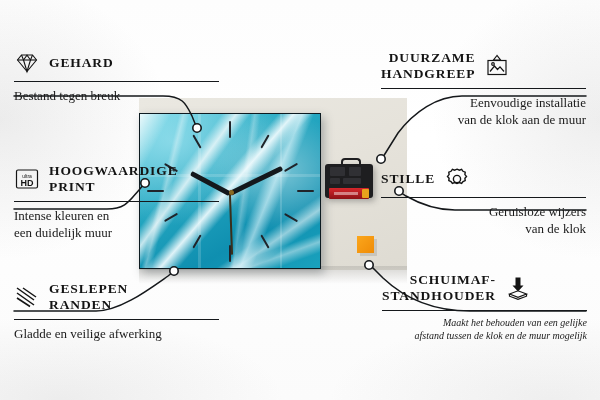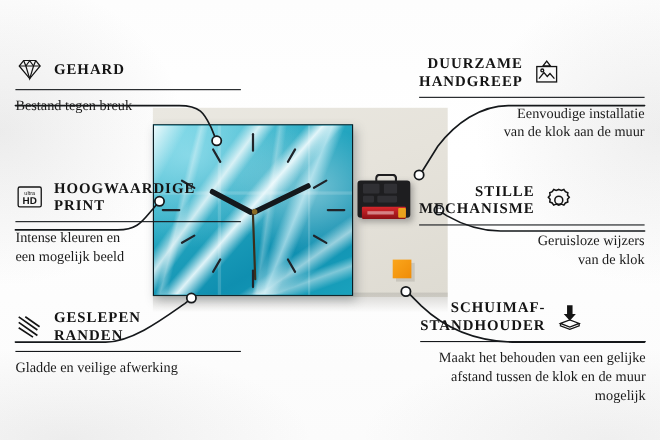--- a/index.html
+++ b/index.html
@@ -92,21 +92,21 @@
 
   .ico{width:26px;height:26px;flex:0 0 26px;display:block;}
   .ico svg{display:block;width:26px;height:26px;}
 
   .f1{left:14px;top:50px;}
   .f2{left:14px;top:163px;}
   .f3{left:14px;top:281px;}
   .f4{left:381px;top:50px;}
   .f5{left:381px;top:166px;}
   .f6{left:382px;top:272px;}
-  .f6 .desc{font-size:13px;}
+  .f6 .desc{font-size:10px;font-style:italic;}
 </style>
 </head>
 <body>
 
 <div id="stage">
   <div class="bg-vignette"></div>
 
   <div class="photo">
     <div class="wall"></div>
     <div class="wall-shadow"></div>
@@ -211,21 +211,21 @@
         </svg>
       </span>
       <div class="titles">
         <div>HOOGWAARDIGE</div>
         <div>PRINT</div>
       </div>
     </div>
     <div class="rule"></div>
     <div class="desc">
       <div>Intense kleuren en</div>
-      <div>een mogelijk beeld</div>
+      <div>een duidelijk muur</div>
     </div>
   </div>
 
   <div class="feat f3">
     <div class="head">
       <span class="ico">
         <svg viewBox="0 0 26 26">
             <g stroke="#141414" stroke-width="1.5" fill="none">
           <path d="M3 4 L20 16"></path>
               <path d="M3 9 L20 21"></path>
@@ -266,21 +266,20 @@
     <div class="desc">
       <div>Eenvoudige installatie</div>
       <div>van de klok aan de muur</div>
     </div>
   </div>
 
   <div class="feat f5 right">
     <div class="head">
       <div class="titles">
         <div>STILLE</div>
-        <div>MECHANISME</div>
       </div>
       <span class="ico">
         <svg viewBox="0 0 26 26">
             <g fill="none" stroke="#141414" stroke-width="1.4">
           <path d="M13 3.2 l2.4 1.0 2.2 -0.9 1.4 2.0 2.2 0.9 -0.3 2.4 1.6 1.8 -1.6 1.8 0.3 2.4 -2.2 0.9 -1.4 2.0 -2.2 -0.9 -2.4 1.0 -2.4 -1.0 -2.2 0.9 -1.4 -2.0 -2.2 -0.9 0.3 -2.4 -1.6 -1.8 1.6 -1.8 -0.3 -2.4 2.2 -0.9 1.4 -2.0 2.2 0.9 Z"></path>
           <circle cx="13" cy="13" r="3.6"></circle>
         </g>
           </svg>
       </span>
     </div>

